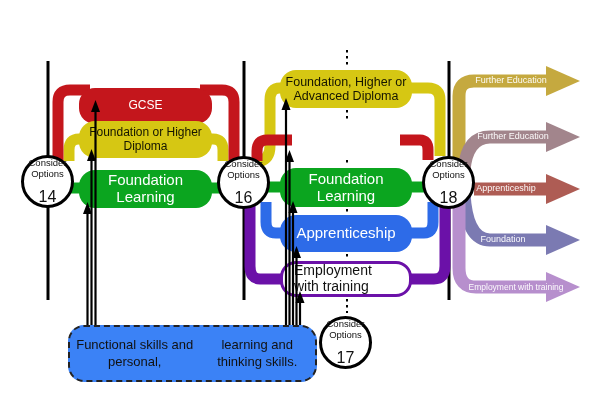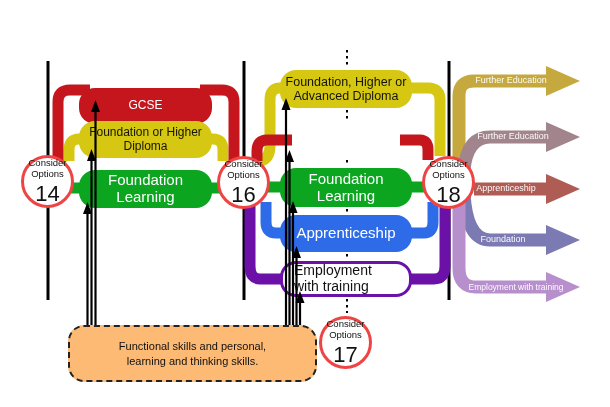--- a/index.html
+++ b/index.html
@@ -13,29 +13,29 @@
     position:absolute;border-radius:16px;display:flex;align-items:center;justify-content:center;
     text-align:center;line-height:1.12;z-index:2;font-weight:400;
   }
   .box-red{background:#C4161C;color:#fff;}
   .box-yellow{background:#D6C713;color:#151500;}
   .box-green{background:#0BA51F;color:#fff;align-items:center;}
   .box-blue{background:#2D6BE8;color:#fff;}
   .box-white{background:#fff;border:3px solid #6B11A8;color:#111;justify-content:flex-start;text-align:left;padding-left:11px;}
   .circle{
     position:absolute;width:53px;height:53px;box-sizing:border-box;border-radius:50%;
-    background:#fff;border:3px solid #ef4444;display:flex;flex-direction:column;align-items:center;
+    background:#fff;border:3px solid #000000;display:flex;flex-direction:column;align-items:center;
     justify-content:space-between;font-size:9.5px;line-height:1.12;text-align:center;z-index:3;
   }
   .circle .cap{width:46px;}
-  .circle .num{font-size:22px;line-height:1;margin-top:4px;}
+  .circle .num{font-size:16px;line-height:1;margin-top:4px;}
   .note{
     position:absolute;left:68px;top:325px;width:245px;height:53px;border:2px dashed #222;
-    border-radius:16px;background:#fdba74;display:flex;flex-direction:column;align-items:center;
-    justify-content:center;font-size:11px;line-height:1.3;z-index:2;text-align:center;
+    border-radius:16px;background:#3b82f6;display:flex;flex-direction:row;align-items:center;
+    justify-content:center;font-size:13px;line-height:1.3;z-index:2;text-align:center;
   }
   .flabel{
     position:absolute;color:rgba(255,255,255,.96);font-size:9px;line-height:1;
     text-align:center;z-index:2;width:86px;
   }
   .flabel.wide{width:112px;font-size:8.5px;}
 </style>
 </head>
 <body>
 

